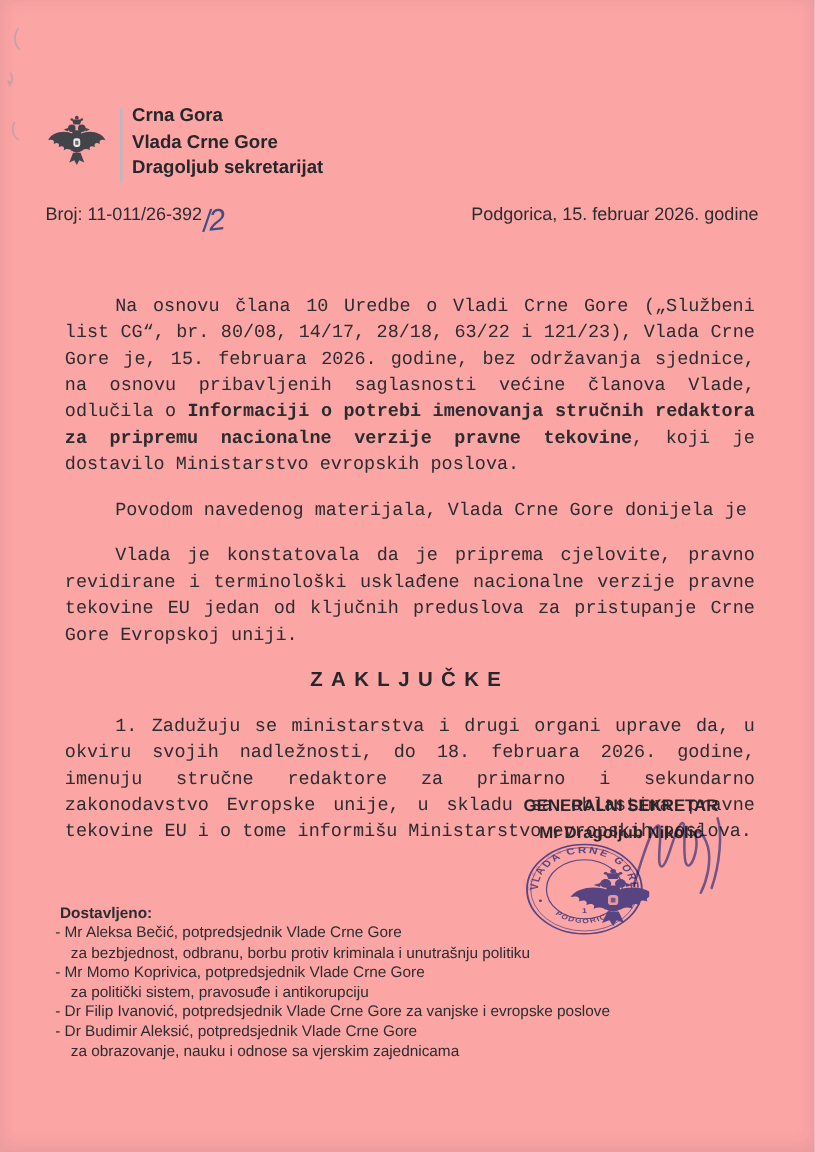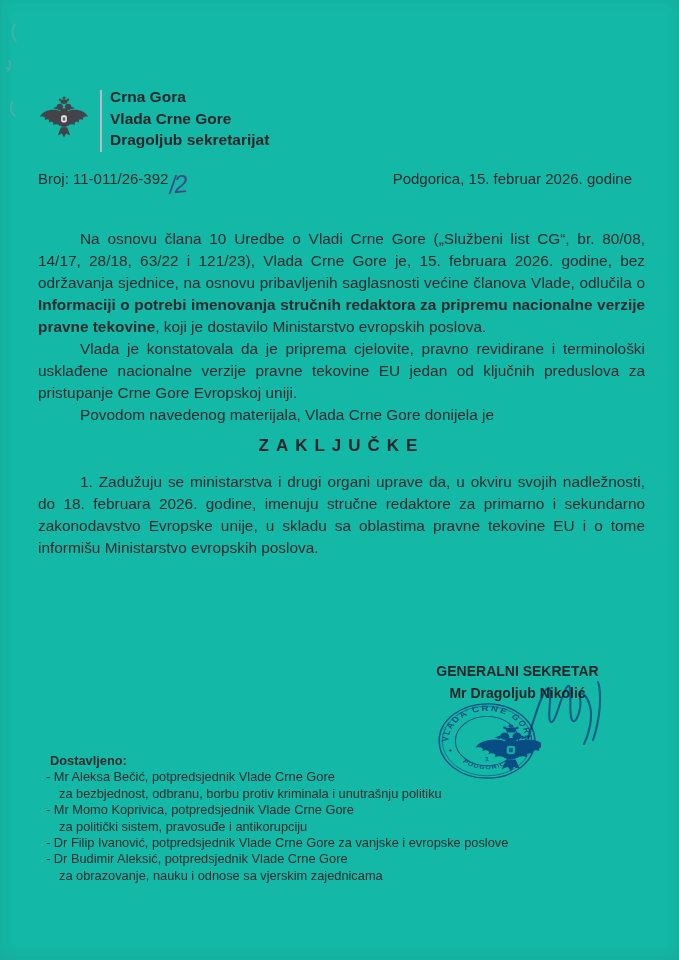--- a/index.html
+++ b/index.html
@@ -1,38 +1,38 @@
 <!DOCTYPE html>
 <html lang="sr"><head>
 <meta charset="utf-8">
 <style>
   html,body{margin:0;padding:0;background:#e9e9ec;}
   #page{
     position:relative;width:679px;height:960px;margin:0 auto;
-    background:#14b8a6;overflow:hidden;
+    background:#fca5a5;overflow:hidden;
     font-family:"Liberation Sans","DejaVu Sans",sans-serif;
     color:#2c2c30;
     box-shadow:inset 0 0 16px rgba(70,70,85,.07), inset 0 -6px 14px rgba(70,70,85,.05);
   }
   .b{font-weight:bold;}
   
   .letterhead{position:absolute;top:86px;left:38px;display:flex;align-items:flex-start;}
   .coa{width:52px;height:64px;margin-top:4px;color:#43434a;}
   .lh-divider{width:2px;height:62px;background:#b7bac2;margin:4px 8px 0 10px;}
   .org{font-weight:bold;font-size:15.5px;line-height:21.5px;color:#26262b;white-space:nowrap;}
   
   .meta{position:absolute;top:170px;left:38px;right:47px;display:flex;justify-content:space-between;font-size:15px;}
   .broj{white-space:nowrap;}
   .pen{
     display:inline-block;color:#3d4d85;font-size:25px;line-height:1;font-style:italic;
     transform:rotate(-6deg);vertical-align:-9px;margin-left:1px;letter-spacing:-2px;
   }
   
   .doc-body{position:absolute;top:228px;left:38px;width:607px;font-size:15.4px;line-height:22px;text-align:justify;}
-  .doc-body p{margin:0;text-indent:42px;}
+  .doc-body p{margin:16px;text-indent:42px;font-family:Liberation Mono, monospace;}
   .doc-body h2{
     margin:9px 0 14px;text-align:center;text-indent:0;font-size:17px;
     letter-spacing:7px;color:#26262b;font-weight:bold;
   }
   
   .sig{position:absolute;top:660px;left:400px;width:235px;text-align:center;font-weight:bold;font-size:14px;line-height:22px;color:#26262b;}
   
   .stamp{position:absolute;left:433px;top:699px;width:108px;height:84px;opacity:.92;mix-blend-mode:multiply;}
   .pen-sig{position:absolute;left:518px;top:674px;width:105px;height:78px;opacity:.85;mix-blend-mode:multiply;}
   
@@ -91,22 +91,22 @@
 
   <div class="meta">
     <div class="broj">
       <span>Broj: 11-011/26-392</span><span class="pen">/2</span>
     </div>
     <div>Podgorica, 15. februar 2026. godine</div>
   </div>
 
   <main class="doc-body">
     <p><span>Na osnovu člana 10 Uredbe o Vladi Crne Gore („Službeni list CG“, br. 80/08, 14/17, 28/18, 63/22 i 121/23), Vlada Crne Gore je, 15. februara 2026. godine, bez održavanja sjednice, na osnovu pribavljenih saglasnosti većine članova Vlade, odlučila o </span><span class="b">Informaciji o potrebi imenovanja stručnih redaktora za pripremu nacionalne verzije pravne tekovine</span><span>, koji je dostavilo Ministarstvo evropskih poslova.</span></p>
+    <p>Povodom navedenog materijala, Vlada Crne Gore donijela je</p>
     <p>Vlada je konstatovala da je priprema cjelovite, pravno revidirane i terminološki usklađene nacionalne verzije pravne tekovine EU jedan od ključnih preduslova za pristupanje Crne Gore Evropskoj uniji.</p>
-    <p>Povodom navedenog materijala, Vlada Crne Gore donijela je</p>
     <h2>ZAKLJUČKE</h2>
     <p>1. Zadužuju se ministarstva i drugi organi uprave da, u okviru svojih nadležnosti, do 18. februara 2026. godine, imenuju stručne redaktore za primarno i sekundarno zakonodavstvo Evropske unije, u skladu sa oblastima pravne tekovine EU i o tome informišu Ministarstvo evropskih poslova.</p>
   </main>
 
   <div class="sig">
     <div>GENERALNI SEKRETAR</div>
     <div>Mr Dragoljub Nikolić</div>
   </div>
 
   <svg class="stamp" viewBox="0 0 140 140" preserveAspectRatio="none">

